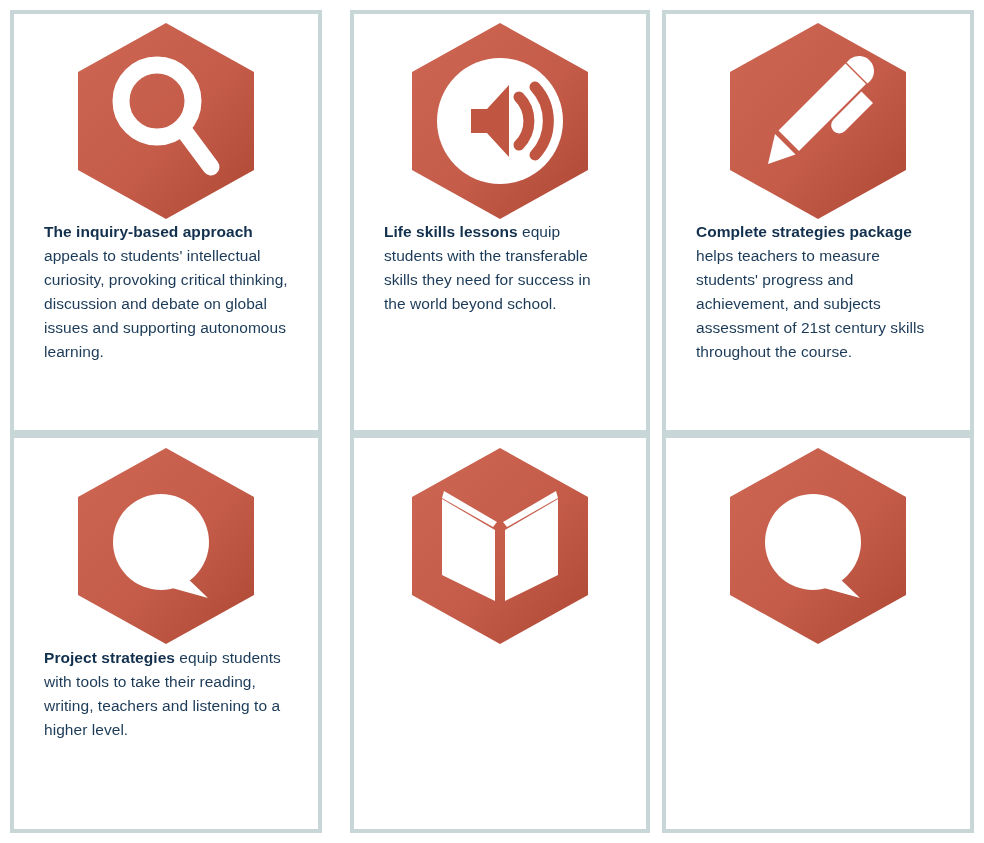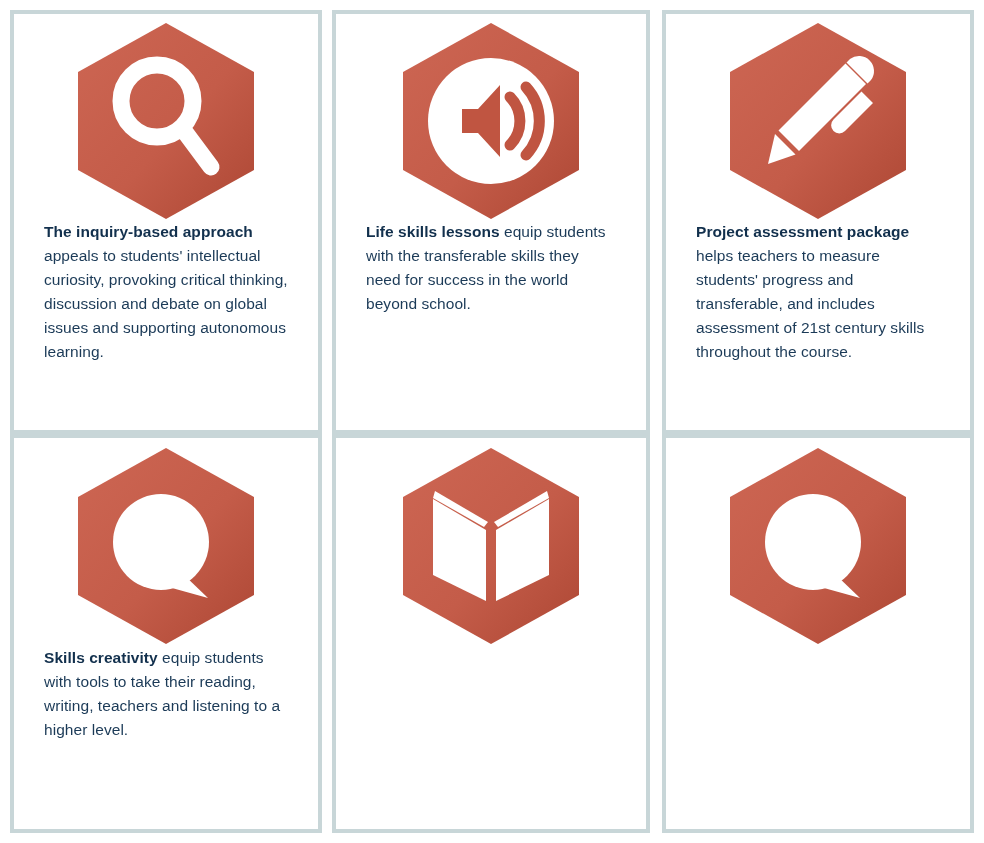--- a/index.html
+++ b/index.html
@@ -23,21 +23,21 @@
   .card {
     position: relative;
     background: #ffffff;
     border: 4px solid #c8d6d8;
     margin: 10px 10px 0 10px;
     overflow: hidden;
   }
 
   
   .card.col1 { margin-right: 6px; }
-  .card.col2 { margin-left: 4px; margin-right: 6px; }
+  .card.col2 { margin-left: 22px; margin-right: 6px; }
   .card.col3 { margin-left: 6px; }
 
   .card.row2 { margin-top: 0px; margin-bottom: 10px; }
 
   .hex-wrap {
     width: 100%;
     height: 200px;
     display: flex;
     align-items: center;
     justify-content: center;
@@ -132,21 +132,21 @@
 
           <path d="M123 38 a15 15 0 0 1 21 21 l-3.5 3.5 -21 -21 Z"></path>
 
           <path d="M48 113 L68.5 133.5 L41 143 Z"></path>
 
           <path d="M134.5 70.5 L146 82 L118 110 a8 8 0 0 1 -11.5 -11.5 Z"></path>
         </g>
       </svg>
     </div>
     <div class="card-text">
-      <b>Project assessment package</b><span> helps teachers to measure students' progress and transferable, and includes assessment of 21st century skills throughout the course.</span>
+      <b>Complete strategies package</b><span> helps teachers to measure students' progress and achievement, and subjects assessment of 21st century skills throughout the course.</span>
     </div>
   </div>
 
   <div class="card col1 row2">
     <div class="hex-wrap">
       <svg class="hex" viewBox="0 0 182 200">
         <defs>
           <linearGradient id="g4" x1="0" y1="0" x2="1" y2="1">
             <stop offset="0%" stop-color="#cd6653"></stop>
             <stop offset="55%" stop-color="#c45c49"></stop>
@@ -154,21 +154,21 @@
           </linearGradient>
         </defs>
         <polygon points="91,2 179,51 179,149 91,198 3,149 3,51" fill="url(#g4)"></polygon>
         <g fill="#ffffff">
           <circle cx="86" cy="96" r="48"></circle>
           <path d="M108 128 L133 152 L97 142 Z"></path>
         </g>
       </svg>
     </div>
     <div class="card-text">
-      <b>Skills creativity</b><span> equip students with tools to take their reading, writing, teachers and listening to a higher level.</span>
+      <b>Project strategies</b><span> equip students with tools to take their reading, writing, teachers and listening to a higher level.</span>
     </div>
   </div>
 
   <div class="card col2 row2">
     <div class="hex-wrap">
       <svg class="hex" viewBox="0 0 182 200">
         <defs>
           <linearGradient id="g5" x1="0" y1="0" x2="1" y2="1">
             <stop offset="0%" stop-color="#cd6653"></stop>
             <stop offset="55%" stop-color="#c45c49"></stop>

